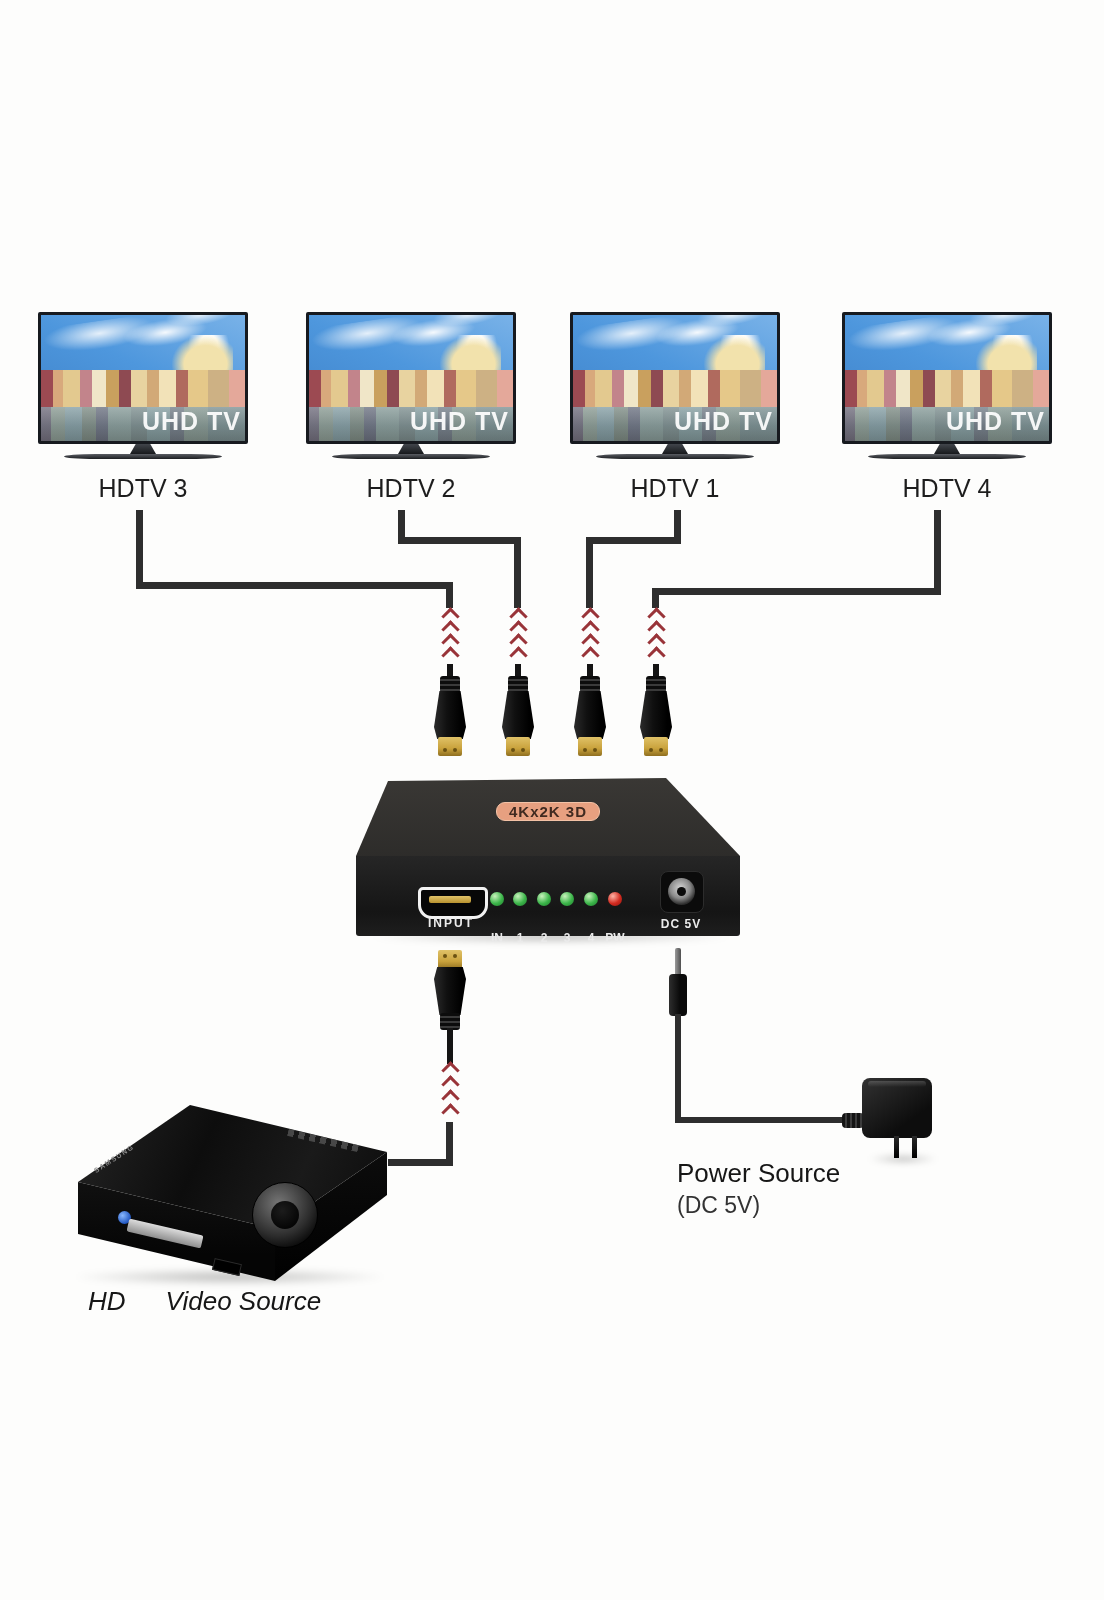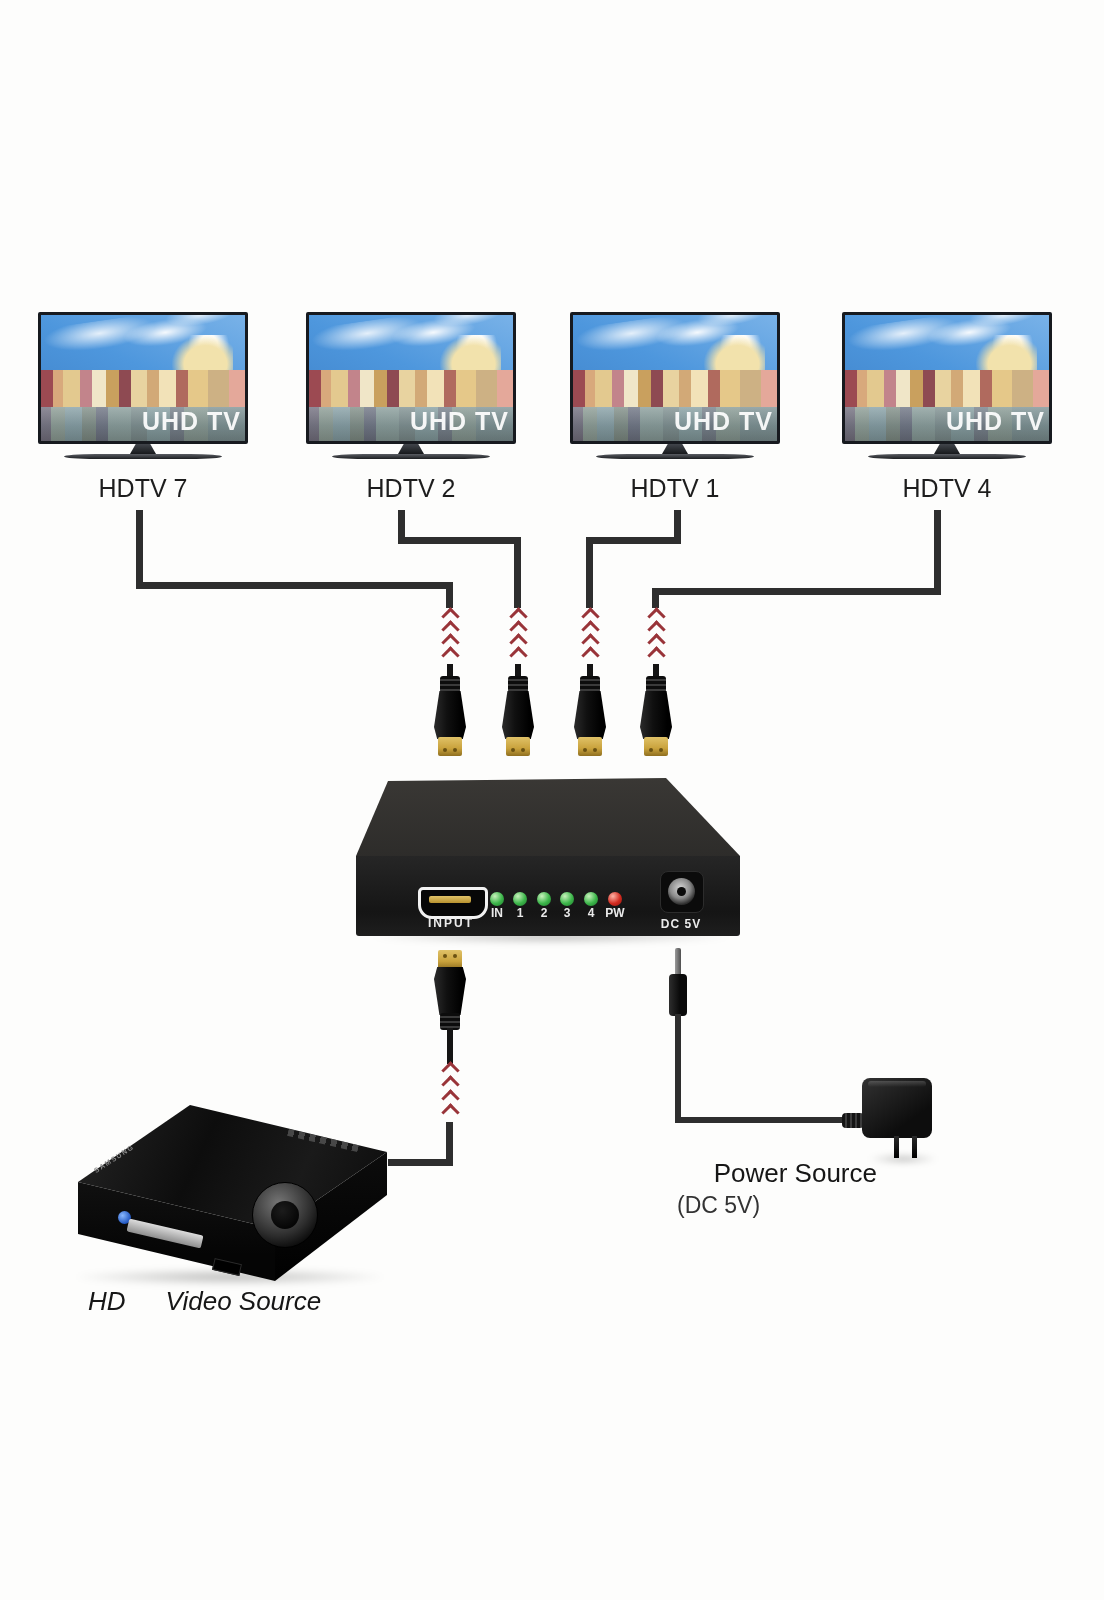--- a/index.html
+++ b/index.html
@@ -83,21 +83,21 @@
     background:#e7a080;box-shadow:-5px -4px 0 -2px #e7a080,2px -6px 0 -2px #e7a080;}
   .hdmi-port{position:absolute;left:62px;top:112px;width:64px;height:26px;background:#070707;
     border:3px solid #f2f2f2;border-radius:5px 5px 14px 14px;}
   .hdmi-port i{position:absolute;left:8px;top:6px;width:42px;height:7px;border-radius:2px;
     background:linear-gradient(#e0c268,#b8922f);}
   .port-label{position:absolute;left:50px;top:141px;width:90px;text-align:center;font-size:12px;
     font-weight:700;letter-spacing:2px;color:#ececec;}
   .led{position:absolute;top:117px;width:14px;height:14px;border-radius:50%;}
   .led.green{background:radial-gradient(circle at 35% 30%,#c8f2bc,#3cb54a 55%,#1e7a2b);}
   .led.red{background:radial-gradient(circle at 35% 30%,#ffb3a6,#d22b20 55%,#8f140e);}
-  .led-label{position:absolute;top:131px;width:24px;text-align:center;font-size:12px;font-weight:700;color:#eaeaea;}
+  .led-label{position:absolute;top:156px;width:24px;text-align:center;font-size:12px;font-weight:700;color:#eaeaea;}
   .dc-jack{position:absolute;left:304px;top:96px;width:42px;height:40px;background:#0b0b0b;
     border-radius:8px;border:1px solid #2c2c2c;}
   .dc-jack .ring{position:absolute;left:7px;top:6px;width:27px;height:27px;border-radius:50%;
     background:radial-gradient(circle at 45% 38%,#d5d5d5,#8a8a8a 45%,#2e2e2e 72%);}
   .dc-jack .hole{position:absolute;left:16px;top:15px;width:9px;height:9px;border-radius:50%;background:#0a0a0a;}
   .dc-label{position:absolute;left:294px;top:142px;width:62px;text-align:center;font-size:12px;
     font-weight:700;letter-spacing:1px;color:#ececec;}
   
   .dc-plug{position:absolute;left:668px;top:948px;width:20px;height:70px;}
   .dc-plug .pin{position:absolute;left:7px;top:0;width:6px;height:28px;
@@ -131,41 +131,41 @@
   .player .bdlogo{position:absolute;left:63px;top:126px;width:13px;height:13px;border-radius:50%;
     background:radial-gradient(circle at 35% 35%,#8ab9ff,#1f55c0 70%);}
   .player .brand{position:absolute;left:36px;top:70px;font-size:7px;font-weight:700;
     letter-spacing:1.5px;color:#8a8a8a;transform:rotate(-33deg);}
   .player .icons{position:absolute;left:232px;top:52px;width:72px;height:7px;opacity:.7;
     background:repeating-linear-gradient(90deg,#5c5c5c 0 6px,transparent 6px 11px);transform:rotate(13deg);}
   .player .btn{position:absolute;left:158px;top:176px;width:26px;height:10px;background:#000;
     border:1px solid #2a2a2a;transform:rotate(13deg);}
   
   .big-label{position:absolute;font-size:26px;color:#161616;}
-  .power-label{left:677px;top:1158px;width:200px;text-align:right;}
+  .power-label{left:677px;top:1158px;width:200px;text-align:left;}
   .power-sub{left:677px;top:1192px;width:200px;font-size:23px;color:#333;}
   .src-label{left:88px;top:1286px;font-style:italic;}
   .src-label .gap{display:inline-block;width:40px;}
 </style>
 </head>
 <body>
 
 <div class="stage">
 
   <div class="tv" style="left:38px">
     <div class="screen">
       <div class="dome"></div>
         <div class="clouds"></div>
         <div class="village"></div>
         <div class="water"></div>
       <span class="screen-text">UHD TV</span>
     </div>
     <div class="stem"></div>
     <div class="bar"></div>
-    <div class="tv-label">HDTV 7</div>
+    <div class="tv-label">HDTV 3</div>
   </div>
   <div class="tv" style="left:306px">
     <div class="screen">
       <div class="dome"></div>
         <div class="clouds"></div>
         <div class="village"></div>
         <div class="water"></div>
       <span class="screen-text">UHD TV</span>
     </div>
     <div class="stem"></div>
@@ -267,20 +267,23 @@
           <i class="l"></i>
           <i class="r"></i>
         </i>
     </div>
   </div>
 
   <div class="shadow" style="left:366px;top:930px;width:370px;height:14px"></div>
   <div class="box">
     <div class="topface"></div>
     <div class="frontface"></div>
+    <div class="box-badge-row">
+      <span class="box-badge">4Kx2K 3D</span>
+    </div>
     <div class="hdmi-port">
         <i></i>
       </div>
     <div class="port-label">INPUT</div>
     <div class="led green" style="left:134px"></div>
     <div class="led green" style="left:157px"></div>
     <div class="led green" style="left:181px"></div>
     <div class="led green" style="left:204px"></div>
     <div class="led green" style="left:228px"></div>
     <div class="led red" style="left:252px"></div>

